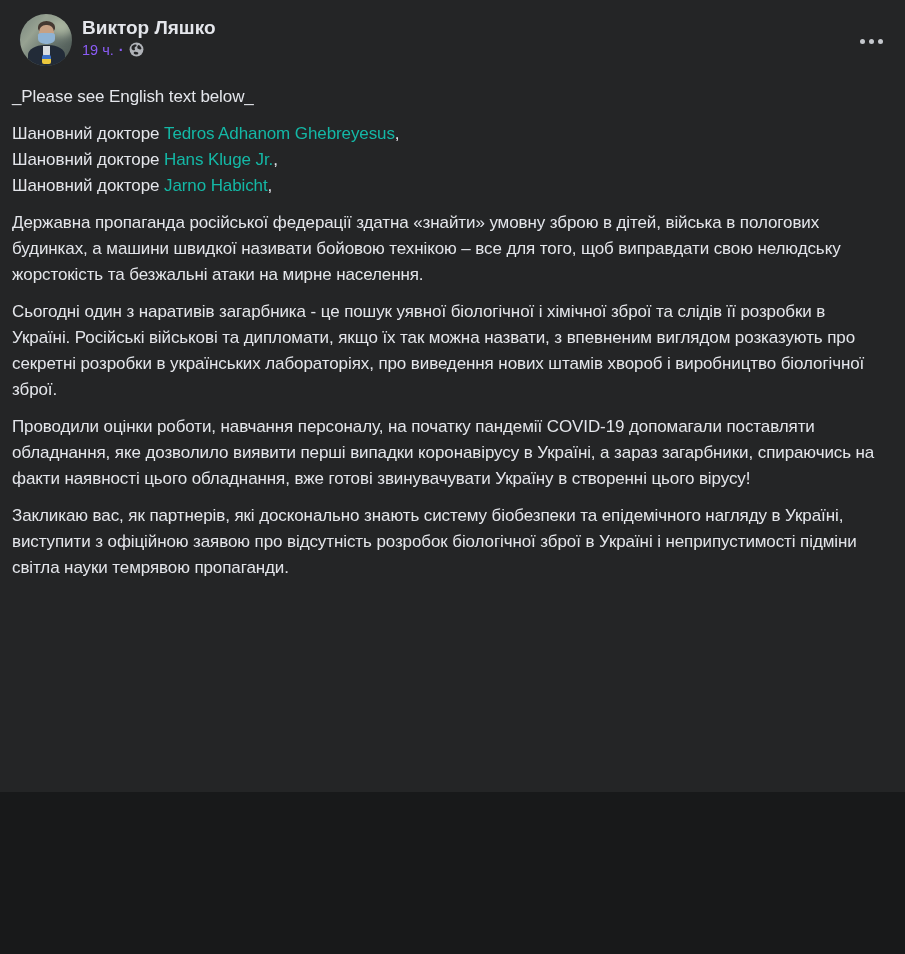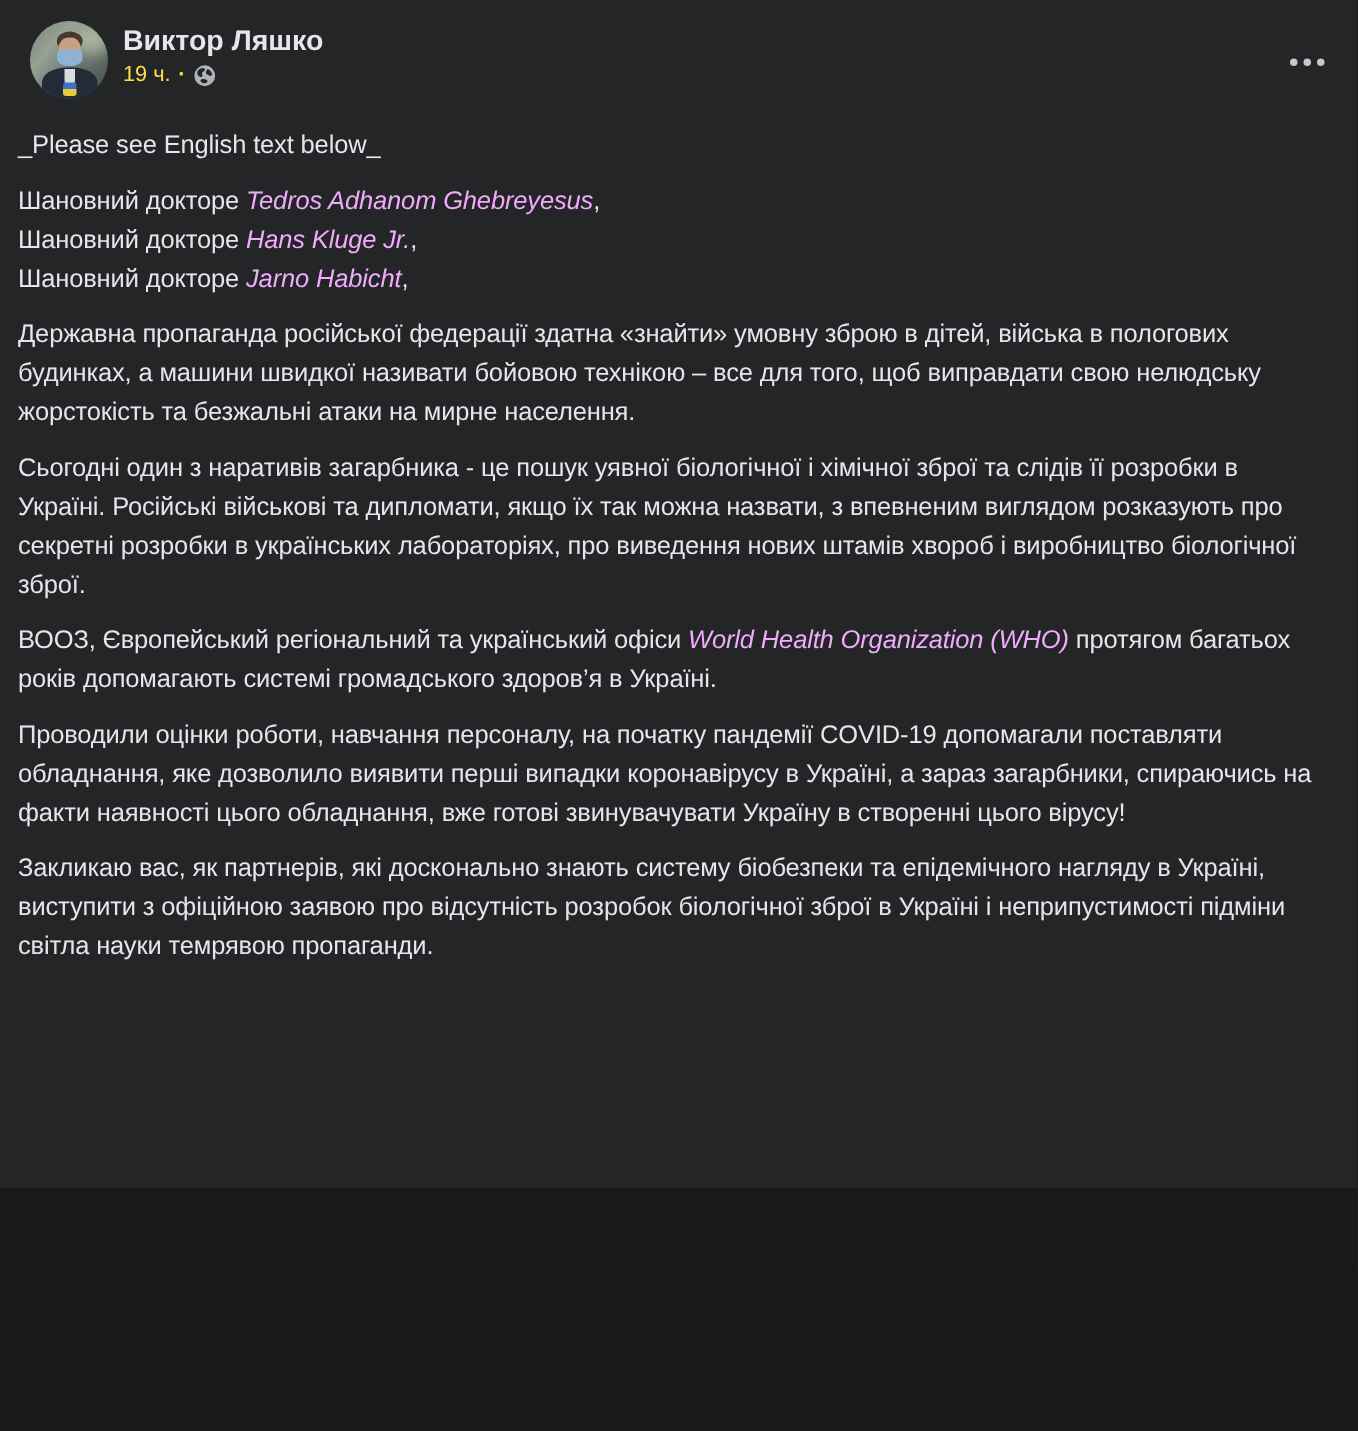--- a/index.html
+++ b/index.html
@@ -70,23 +70,23 @@
   .header-info { margin-left: 10px; padding-top: 2px; }
   .author-name {
     font-size: 19px;
     font-weight: 700;
     color: #e4e6eb;
     line-height: 24px;
     cursor: pointer;
   }
   .meta-row {
     display: flex;
-    align-items: flex-end;
+    align-items: flex-start;
     margin-top: 2px;
-    color: #fde047;
+    color: #8b5cf6;
     font-size: 14.5px;
     cursor: pointer;
   }
   .meta-dot { margin: 0 5px; font-weight: 700; }
   .globe-icon { width: 15px; height: 15px; display: inline-block; }
   .more-button {
     margin-left: auto;
     margin-top: 12px;
     width: 36px; height: 30px;
     display: flex;
@@ -105,24 +105,23 @@
   
   .post-body {
     padding: 6px 20px 10px 12px;
     font-size: 17px;
     line-height: 26px;
     letter-spacing: -0.1px;
   }
   .para { margin: 11px 0; }
   .para:first-child { margin-top: 12px; }
   .mention {
-    color: #f0abfc;
+    color: #14b8a6;
     text-decoration: none;
     cursor: pointer;
-    font-style: italic;
   }
 </style>
 </head>
 <body>
 
 <div class="post">
 
   <div class="post-header">
 
     <div class="avatar">
@@ -157,18 +156,17 @@
       <span class="dot"></span>
     </div>
 
   </div>
 
   <div class="post-body" id="post-body">
       <p class="para"><span>_Please see English text below_</span></p>
       <p class="para"><span>Шановний докторе </span><a class="mention" href="#">Tedros Adhanom Ghebreyesus</a><span>,</span><br><span>Шановний докторе </span><a class="mention" href="#">Hans Kluge Jr.</a><span>,</span><br><span>Шановний докторе </span><a class="mention" href="#">Jarno Habicht</a><span>,</span></p>
       <p class="para"><span>Державна пропаганда російської федерації здатна «знайти» умовну зброю в дітей, війська в пологових будинках, а машини швидкої називати бойовою технікою – все для того, щоб виправдати свою нелюдську жорстокість та безжальні атаки на мирне населення.</span></p>
       <p class="para"><span>Сьогодні один з наративів загарбника - це пошук уявної біологічної і хімічної зброї та слідів її розробки в Україні. Російські військові та дипломати, якщо їх так можна назвати, з впевненим виглядом розказують про секретні розробки в українських лабораторіях, про виведення нових штамів хвороб і виробництво біологічної зброї.</span></p>
-      <p class="para"><span>ВООЗ, Європейський регіональний та український офіси </span><a class="mention" href="#">World Health Organization (WHO)</a><span> протягом багатьох років допомагають системі громадського здоров’я в Україні.</span></p>
       <p class="para"><span>Проводили оцінки роботи, навчання персоналу, на початку пандемії COVID-19 допомагали поставляти обладнання, яке дозволило виявити перші випадки коронавірусу в Україні, а зараз загарбники, спираючись на факти наявності цього обладнання, вже готові звинувачувати Україну в створенні цього вірусу!</span></p>
       <p class="para"><span>Закликаю вас, як партнерів, які досконально знають систему біобезпеки та епідемічного нагляду в Україні, виступити з офіційною заявою про відсутність розробок біологічної зброї в Україні і неприпустимості підміни світла науки темрявою пропаганди.</span></p>
     </div>
 
 </div>
 
 </body></html>

